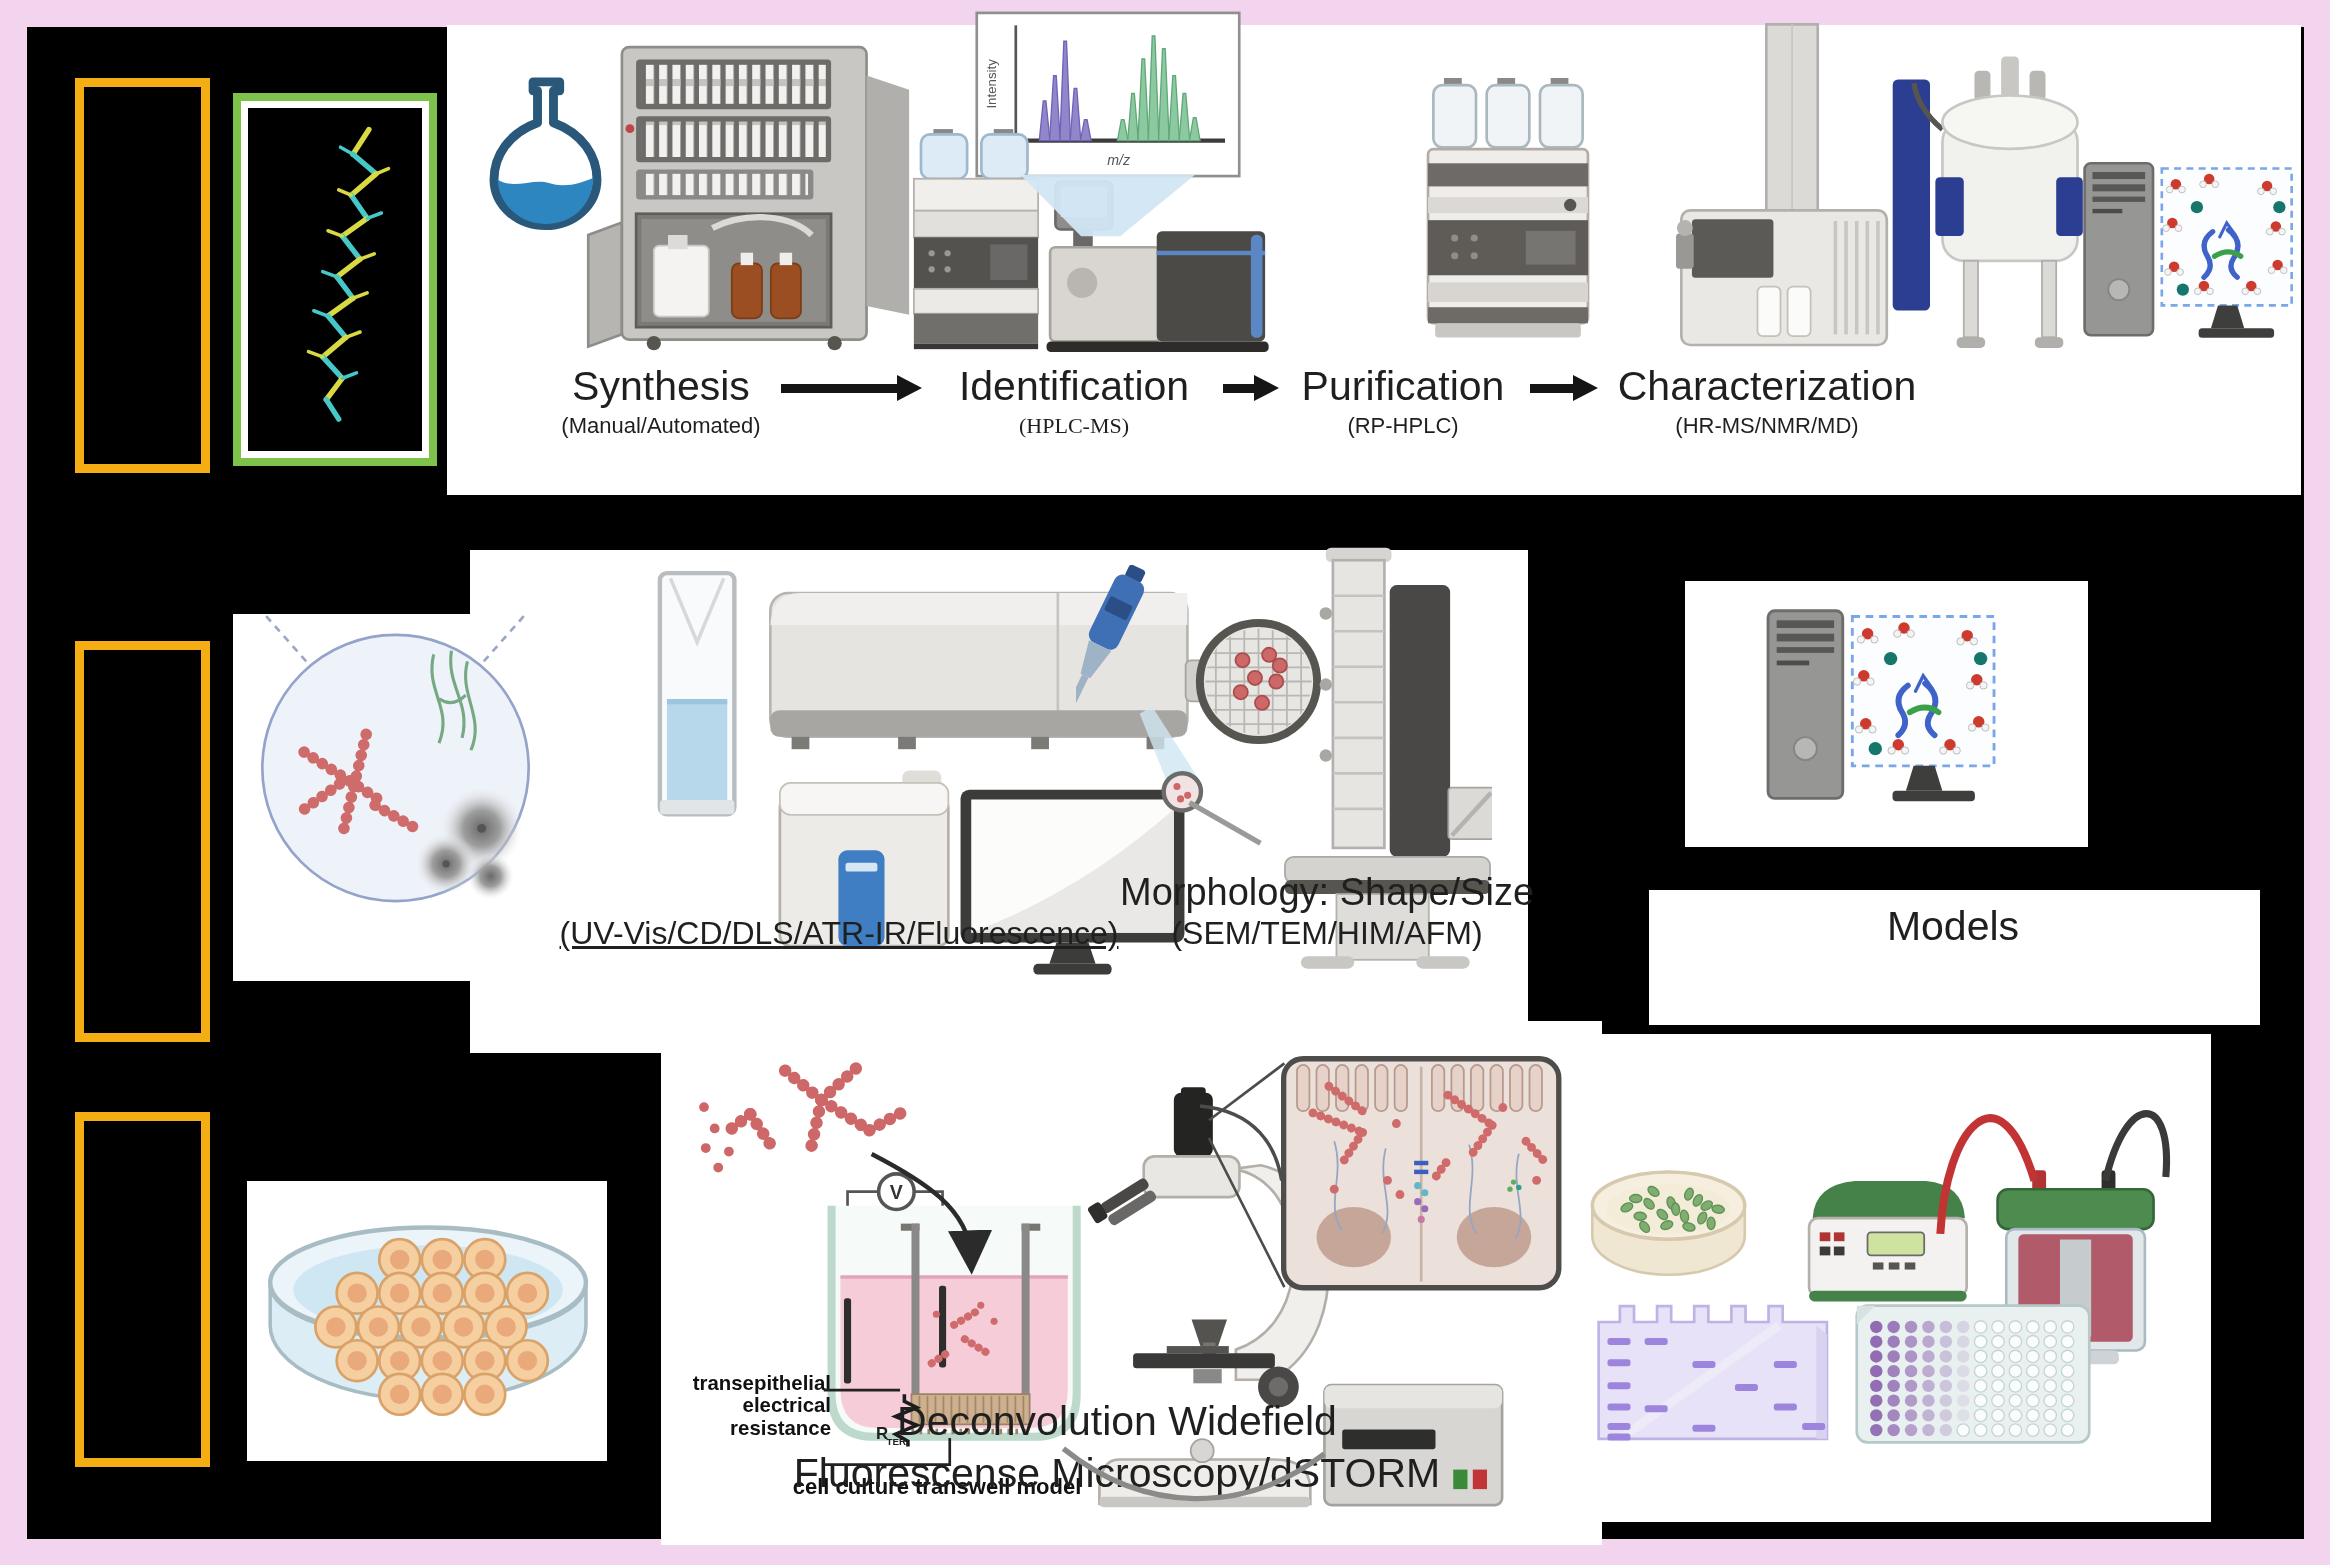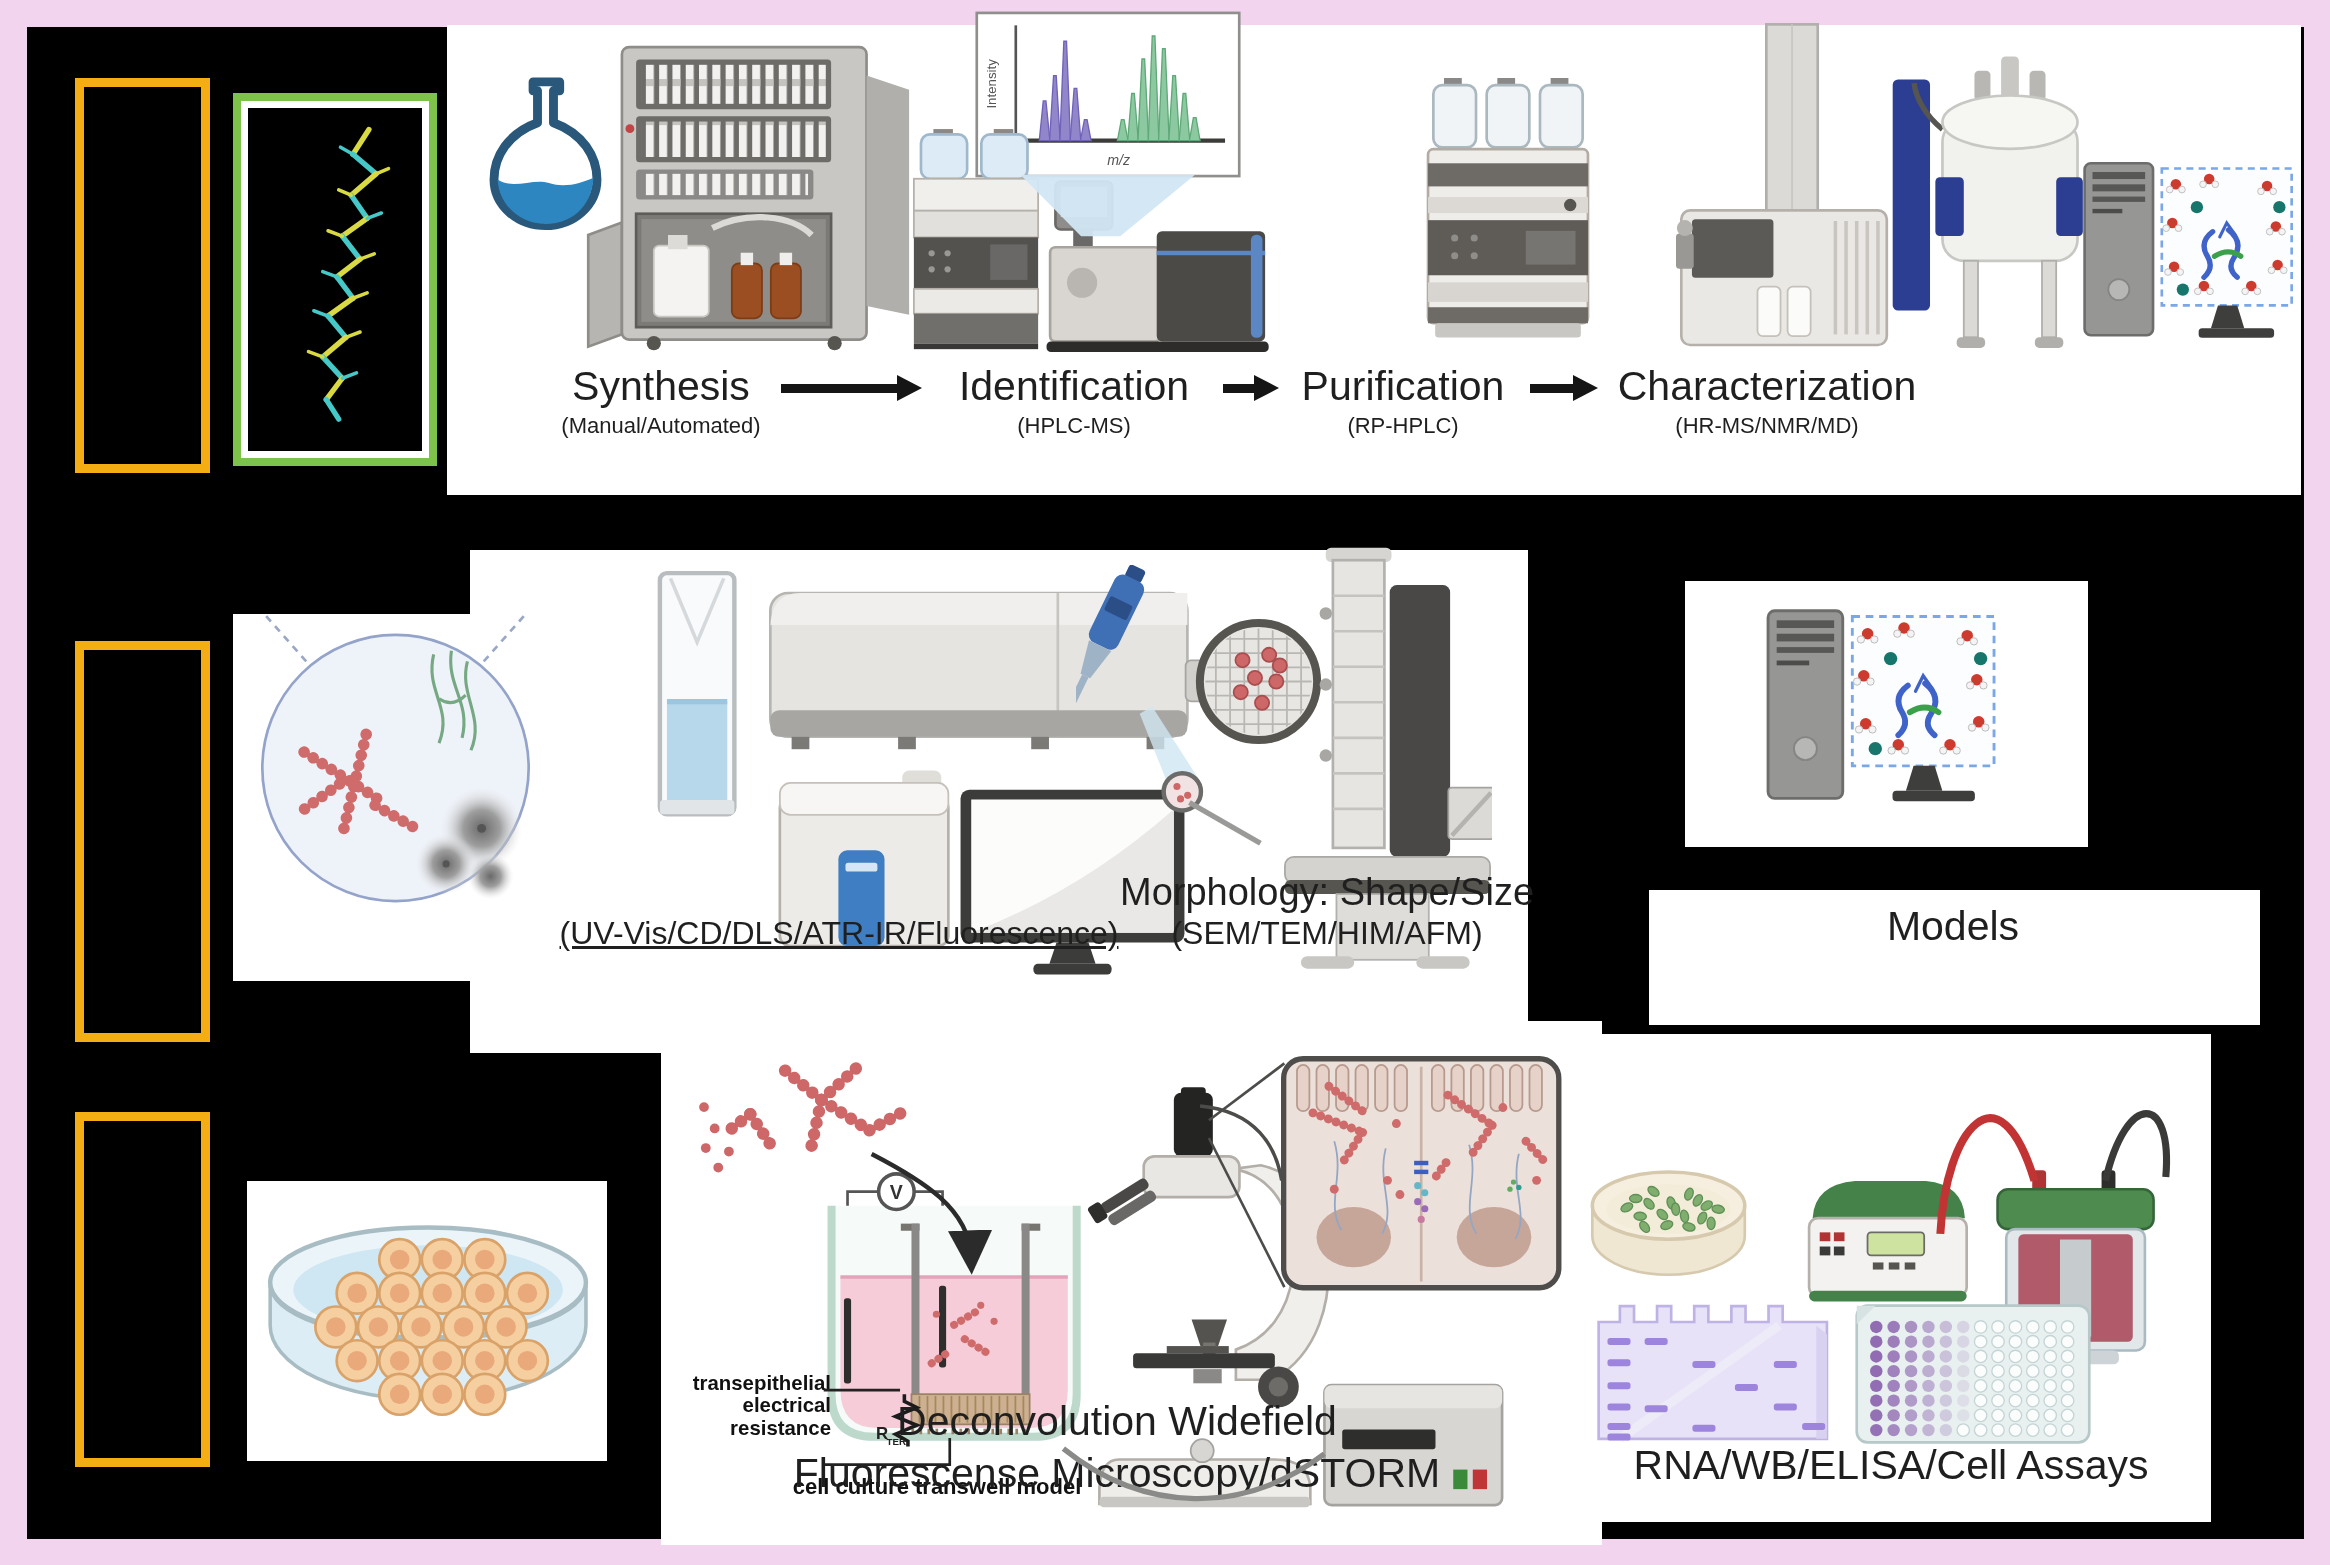--- a/index.html
+++ b/index.html
@@ -249,21 +249,21 @@
       <path d="M160 90 l8 -16 l10 14" stroke="#3f63c8" stroke-width="3.5"></path>
     </g>
     <polygon points="158,168 180,168 188,194 150,194" fill="#3e3e3c"></polygon>
     <rect x="136" y="194" width="86" height="11" rx="4" fill="#3e3e3c"></rect>
   </svg>
 
   <div class="lbl L1" style="left:661px;top:364px;">Synthesis</div>
   <div class="lbl L2" style="left:661px;top:414px;">(Manual/Automated)</div>
   <div class="harrow" style="left:781px;top:384px;width:117px;"></div>
   <div class="lbl L1" style="left:1074px;top:364px;">Identification</div>
-  <div class="lbl L2" style="left:1074px;top:414px;">(HPLC-MS)</div>
+  <div class="lbl L2" style="left:1074px;top:414px;font-family:Liberation Serif, serif;">(HPLC-MS)</div>
   <div class="harrow" style="left:1223px;top:384px;width:32px;"></div>
   <div class="lbl L1" style="left:1403px;top:364px;">Purification</div>
   <div class="lbl L2" style="left:1403px;top:414px;">(RP-HPLC)</div>
   <div class="harrow" style="left:1530px;top:384px;width:44px;"></div>
   <div class="lbl L1" style="left:1767px;top:364px;">Characterization</div>
   <div class="lbl L2" style="left:1767px;top:414px;">(HR-MS/NMR/MD)</div>
 
   <div class="ybox" style="left:75px;top:641px;width:135px;height:401px;"></div>
   <div class="panel" style="left:233px;top:614px;width:593px;height:367px;"></div>
   <div class="panel" style="left:470px;top:550px;width:1058px;height:503px;"></div>
@@ -823,21 +823,20 @@
         <circle cx="240.60000000000002" cy="143.20000000000002" r="7" fill="#fbfdfd" stroke="#c4d4d4" stroke-width="1.5"></circle>
       </g>
   </svg>
 
   <div class="note prel" style="left:676px;top:1372px;width:155px;font-size:20.4px;line-height:1.1;text-align:right;">transepithelial
 electrical
 resistance</div>
   <div class="note" style="left:937px;top:1474px;transform:translateX(-50%);font-size:22px;white-space:nowrap;">cell culture transwell model</div>
   <div class="lbl L1" style="left:1117px;top:1399px;">Deconvolution Widefield</div>
   <div class="lbl L1" style="left:1117px;top:1451px;">Fluorescense Microscopy/dSTORM</div>
-  <div class="lbl L1" style="left:1891px;top:1443px;">RNA/WB/ELISA/Cell Assays</div>
 
   <svg id="overlay" class="abs" style="left:0;top:0;" width="2330" height="1565" viewBox="0 0 2625 1763">
     <defs>
       <marker id="ah" markerWidth="10" markerHeight="10" refX="6" refY="5" orient="auto">
           <path d="M0 0 L10 5 L0 10 z" fill="#2b2b2b"></path>
         </marker>
     </defs>
     <polygon points="1150,197 1346,197 1262,266 1218,266" fill="#d2e6f4" opacity="0.95"></polygon>
     <path d="M345 745 L298 692" stroke="#9aa8c8" stroke-width="3" stroke-dasharray="8 7" fill="none"></path>
     <path d="M545 745 L592 692" stroke="#9aa8c8" stroke-width="3" stroke-dasharray="8 7" fill="none"></path>

